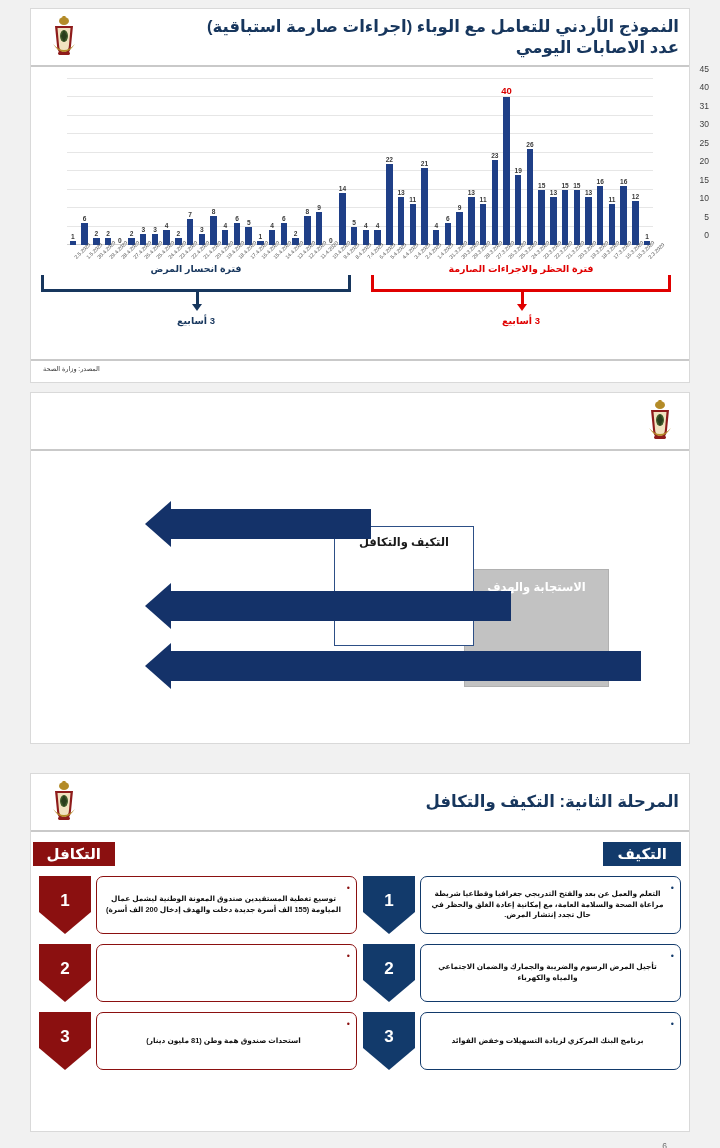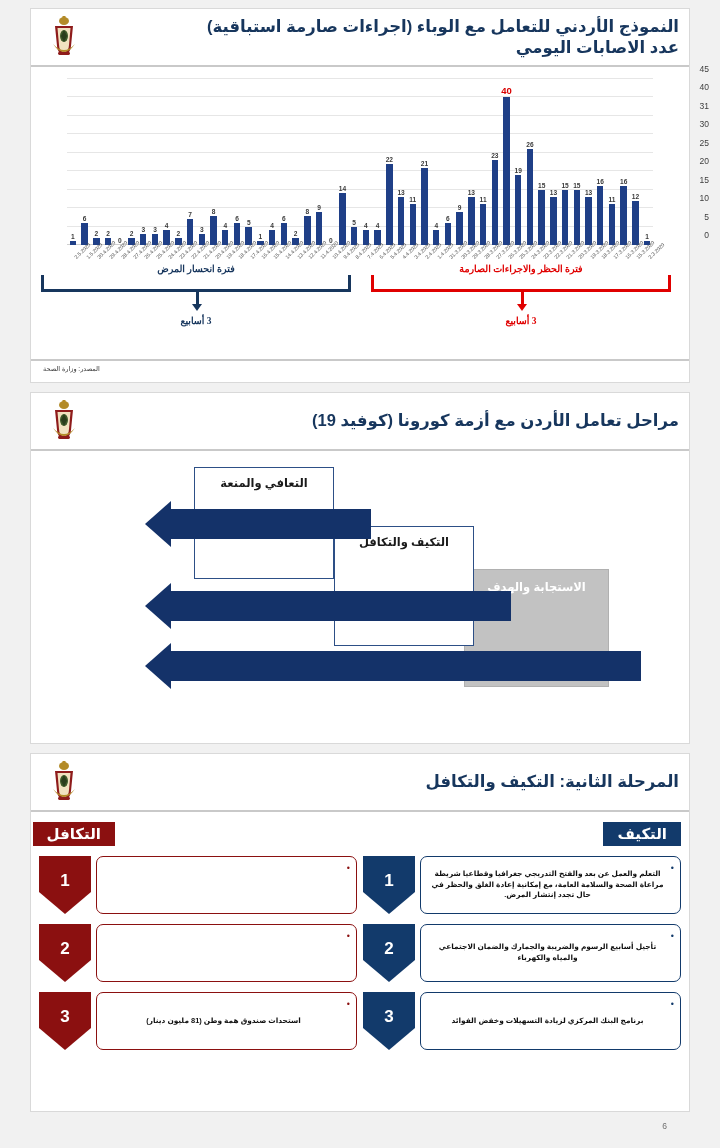--- a/index.html
+++ b/index.html
@@ -13,21 +13,21 @@
   .deck { width: 720px; height: 1148px; position: relative; background: #f1f1f1; }
 
   
   .slide {
     position: absolute; left: 30px; width: 660px;
     background: #ffffff;
     border: 1px solid #d9d9d9;
   }
   #slide-chart   { top: 8px;   height: 375px; }
   #slide-stages  { top: 392px; height: 352px; }
-  #slide-phase2  { top: 753px; height: 359px; }
+  #slide-phase2  { top: 773px; height: 359px; }
 
   .slide-header {
     position: relative;
     height: 58px;
     border-bottom: 2px solid #c9c9c9;
     display: flex; align-items: center; justify-content: flex-start;
     padding: 0 10px 0 10px;
   }
   .crest {
     width: 30px; height: 46px; flex: 0 0 30px;
@@ -87,21 +87,21 @@
     flex: 1 1 0; position: relative; height: 40px;
   }
   .xtick span {
     position: absolute; top: 0; left: 50%;
     font-size: 5.2px; color: #555; white-space: nowrap;
     transform-origin: left top; transform: rotate(-45deg) translate(-2px, 2px);
     direction: ltr;
   }
 
   
-  .brackets { position: absolute; left: 10px; top: 208px; width: 640px; height: 72px; font-family: Liberation Serif, serif; }
+  .brackets { position: absolute; left: 10px; top: 208px; width: 640px; height: 72px; }
   .bracket { position: absolute; top: 0; }
   .bk-line { position: absolute; }
   .bracket .hbar { height: 3px; top: 14px; }
   .bracket .lcap, .bracket .rcap { width: 3px; height: 17px; top: 0px; }
   .bracket .stem { width: 3px; height: 13px; top: 17px; }
   .bracket .arrow {
     position: absolute; top: 29px; width: 0; height: 0;
     border-left: 5px solid transparent; border-right: 5px solid transparent;
   }
   .bk-text {
@@ -635,23 +635,20 @@
         </div>
       </div>
 
       <div class="chart-footer-rule"></div>
       <div class="source-note">المصدر: وزارة الصحة</div>
     </div>
   </section>
 
   <section class="slide" id="slide-stages">
     <div class="slide-header">
-      <div class="title-block">
-        <div class="title-line1">مراحل تعامل الأردن مع أزمة كورونا (كوفيد 19)</div>
-      </div>
       <div class="crest">
         <svg width="30" height="46" viewBox="0 0 30 46" aria-hidden="true">
           <ellipse cx="15" cy="7" rx="5" ry="4" fill="#b38b28"></ellipse>
           <rect x="13.5" y="2" width="3" height="4" fill="#b38b28"></rect>
           <path d="M6 12 h18 l-2 20 a7 9 0 0 1 -14 0 z" fill="#8e1b1b"></path>
           <path d="M8.5 14 h13 l-1.5 17 a5 7 0 0 1 -10 0 z" fill="#f1e2c0"></path>
           <ellipse cx="15" cy="22" rx="4" ry="6" fill="#3f5b2a"></ellipse>
           <path d="M15 16 l3 6 -3 6 -3 -6 z" fill="#2a3d1c"></path>
           <path d="M4 30 q11 12 22 0 q-11 16 -22 0 z" fill="#b38b28"></path>
           <rect x="9" y="38" width="12" height="3" rx="1.4" fill="#8e1b1b"></rect>
@@ -670,23 +667,20 @@
         <div class="arrow-row" id="arrow-3">
             <div class="arrow-shape" style="background: rgb(20, 50, 105);"></div>
           </div>
 
         <div class="stage-box" id="stage-box-response" style="background: rgb(194, 194, 194);">
           <div class="lbl" style="color: rgb(255, 255, 255);">الاستجابة والهدف</div>
         </div>
         <div class="stage-box" id="stage-box-adapt" style="background: rgb(255, 255, 255);">
           <div class="lbl" style="color: rgb(26, 26, 26);">التكيف والتكافل</div>
         </div>
-        <div class="stage-box" id="stage-box-recovery" style="background: rgb(255, 255, 255);">
-          <div class="lbl" style="color: rgb(26, 26, 26);">التعافي والمنعة</div>
-        </div>
       </div>
     </div>
   </section>
 
   <section class="slide" id="slide-phase2">
     <div class="slide-header">
       <div class="title-block">
         <div class="title-line1">المرحلة الثانية: التكيف والتكافل</div>
       </div>
       <div class="crest">
@@ -705,20 +699,21 @@
 
     <div id="phase2-body">
       <div class="col" id="col-takaful">
         <div class="col-head-row">
           <span class="col-head" id="head-takaful" style="background: rgb(139, 16, 16);">التكافل</span>
         </div>
         <div id="takaful-items">
             <div class="item-row">
               <div class="item-box" style="border-color: rgb(139, 16, 16);">
                 <div class="item-bullet" style="color: rgb(139, 16, 16);">•</div>
+                <div class="item-text">توسيع تغطية المستفيدين صندوق المعونة الوطنية ليشمل عمال المياومة (155 الف أسرة جديدة دخلت والهدف إدخال 200 الف أسرة)</div>
               </div>
               <div class="chev">
                 <svg viewBox="0 0 52 58" preserveAspectRatio="none">
                   <path d="M0,0 H52 V36 L26,58 L0,36 Z" fill="#8b1010"></path>
                 </svg>
                 <div class="num">1</div>
               </div>
             </div>
             <div class="item-row">
               <div class="item-box" style="border-color: rgb(139, 16, 16);">
@@ -759,21 +754,21 @@
               <div class="chev">
                 <svg viewBox="0 0 52 58" preserveAspectRatio="none">
                   <path d="M0,0 H52 V36 L26,58 L0,36 Z" fill="#123a6b"></path>
                 </svg>
                 <div class="num">1</div>
               </div>
             </div>
             <div class="item-row">
               <div class="item-box" style="border-color: rgb(18, 58, 107);">
                 <div class="item-bullet" style="color: rgb(18, 58, 107);">•</div>
-                <div class="item-text">تأجيل أسابيع الرسوم والضريبة والجمارك والضمان الاجتماعي والمياه والكهرباء</div>
+                <div class="item-text">تأجيل المرض الرسوم والضريبة والجمارك والضمان الاجتماعي والمياه والكهرباء</div>
               </div>
               <div class="chev">
                 <svg viewBox="0 0 52 58" preserveAspectRatio="none">
                   <path d="M0,0 H52 V36 L26,58 L0,36 Z" fill="#123a6b"></path>
                 </svg>
                 <div class="num">2</div>
               </div>
             </div>
             <div class="item-row">
               <div class="item-box" style="border-color: rgb(18, 58, 107);">

